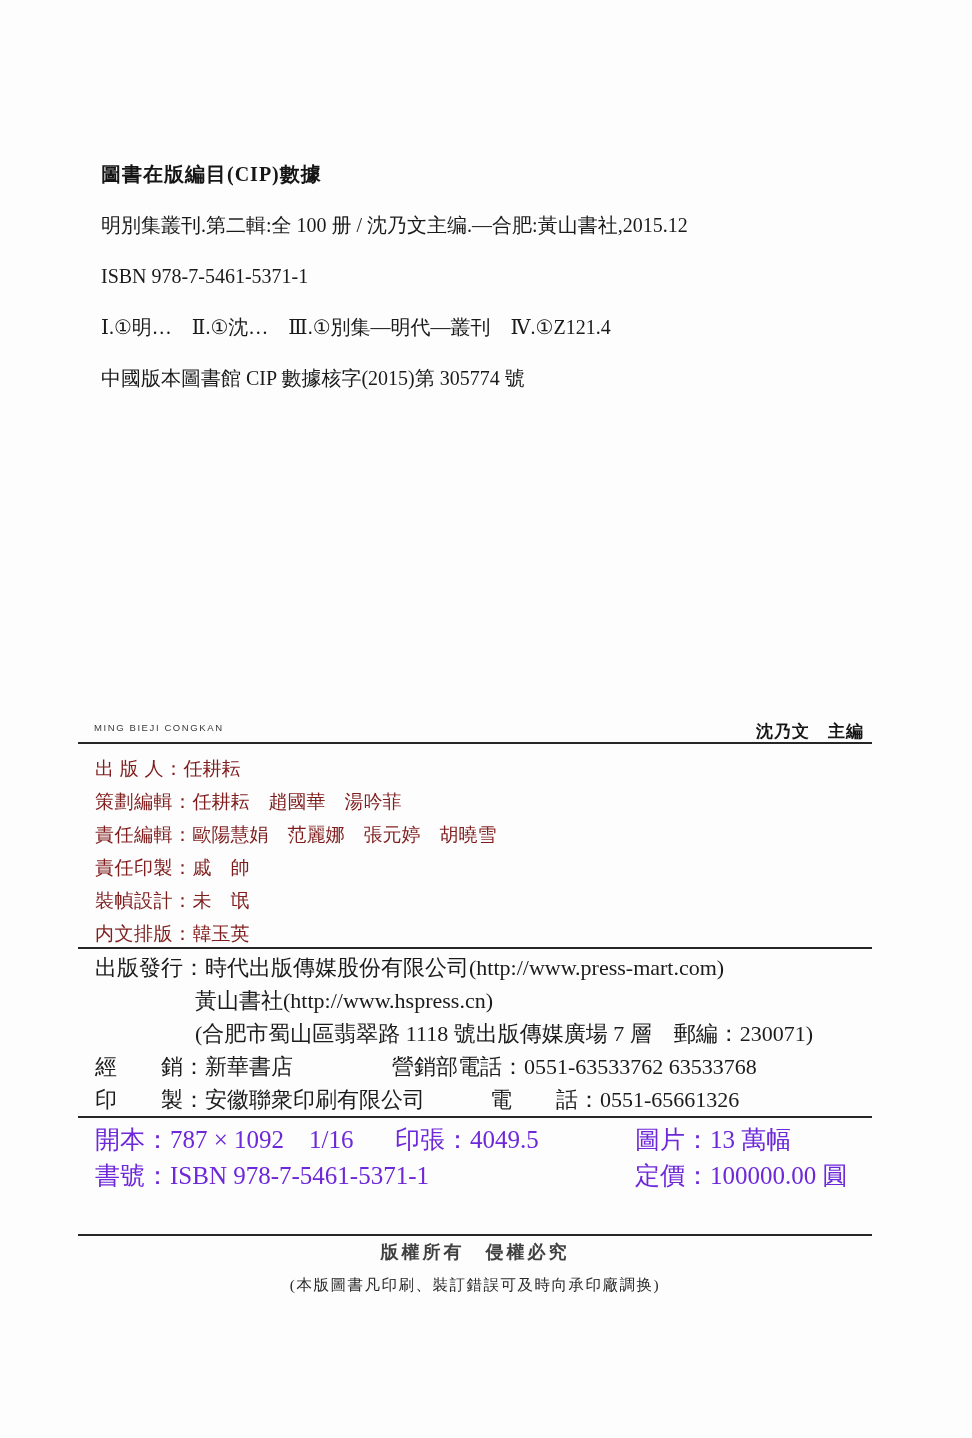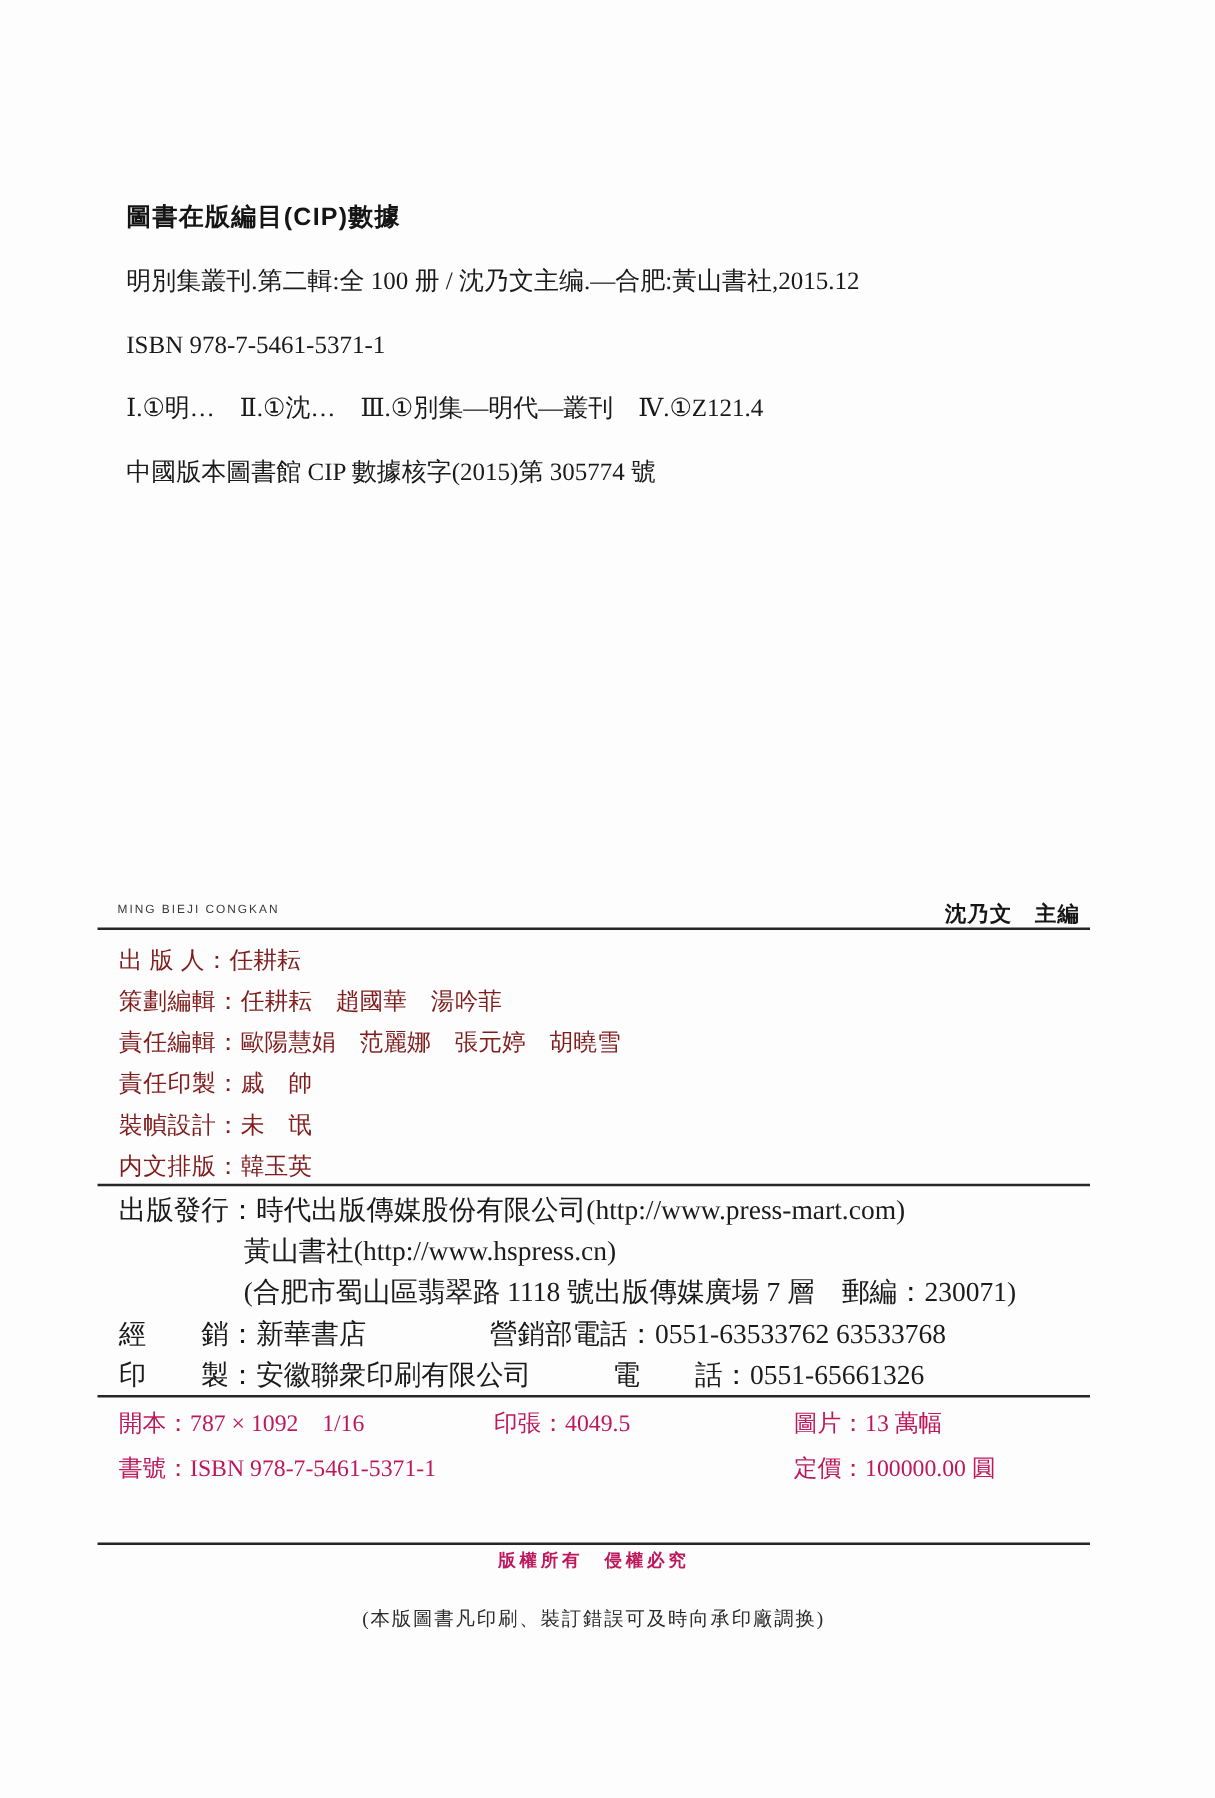--- a/index.html
+++ b/index.html
@@ -12,21 +12,21 @@
     background: #fdfdfd;
     color: #1d1d1d;
     font-family: "Liberation Serif", "DejaVu Serif", serif;
     overflow: hidden;
   }
   .sans { font-family: "Liberation Sans", "DejaVu Sans", sans-serif; }
 
   
   .cip { position: absolute; left: 101px; top: 162px; width: 740px; }
   .cip-heading {
-    font-family: Liberation Sans, sans-serif;
+    font-family: Liberation Serif, serif;
     font-weight: bold; font-size: 20px; line-height: 24px;
     letter-spacing: 1px; margin-bottom: 27px; color: #151515;
   }
   .cip-line { font-size: 20px; line-height: 24px; margin-bottom: 27px; color: #1a1a1a; }
 
   
   .rule { position: absolute; left: 78px; width: 794px; background: #262626; height: 2px; }
   .rule.thin { height: 1.5px; }
 
   .masthead { position: absolute; left: 78px; top: 694px; width: 794px; height: 46px; }
@@ -47,31 +47,31 @@
   .credit-line { font-size: 19px; line-height: 33px; color: #7f1d1d; }
   .credit-label { letter-spacing: 0.5px; }
 
   .publishing { position: absolute; left: 95px; top: 951px; width: 770px; }
   .pub-line { position: relative; font-size: 22px; line-height: 33px; color: #1b1b1b; white-space: nowrap; }
   .pub-indent { padding-left: 100px; }
   .pub-col2a { position: absolute; left: 297px; top: 0; }
   .pub-col2b { position: absolute; left: 395px; top: 0; }
 
   .specs { position: absolute; left: 95px; top: 1122px; width: 770px; }
-  .spec-row { position: relative; font-size: 19px; line-height: 36px; color: #be185d; white-space: nowrap; }
+  .spec-row { position: relative; font-size: 25px; line-height: 36px; color: #6d28d9; white-space: nowrap; }
   .spec-col2 { position: absolute; left: 300px; top: 0; }
   .spec-col3 { position: absolute; left: 540px; top: 0; }
 
   .footer { position: absolute; left: 78px; top: 1240px; width: 794px; text-align: center; }
   .rights {
     font-family: "Liberation Sans", "DejaVu Sans", sans-serif;
-    font-weight: bold; font-size: 14px; letter-spacing: 3px; color: #be185d;
+    font-weight: bold; font-size: 18px; letter-spacing: 3px; color: #404040;
   }
   .note {
-    margin-top: 27px; font-size: 15.5px; letter-spacing: 1.5px; color: #2a2a2a;
+    margin-top: 11px; font-size: 15.5px; letter-spacing: 1.5px; color: #2a2a2a;
     font-family: "Liberation Serif", "DejaVu Serif", serif;
   }
 </style>
 </head>
 <body>
 
 <div class="page">
 
   <div class="cip">
     <div class="cip-heading">圖書在版編目(CIP)數據</div>

